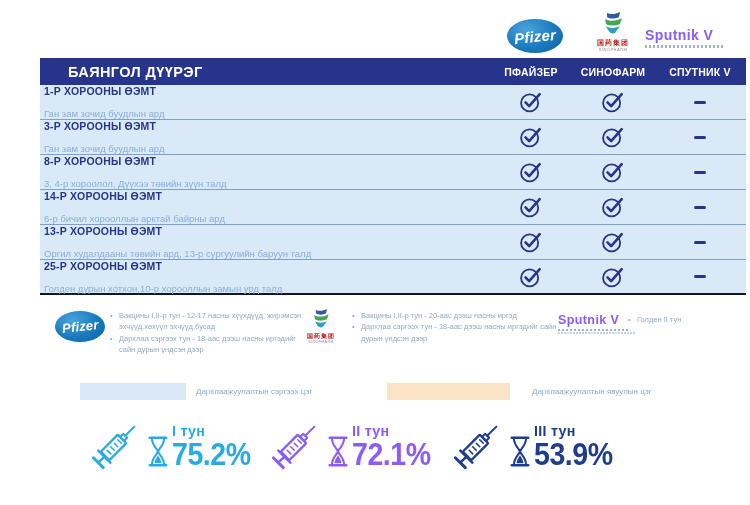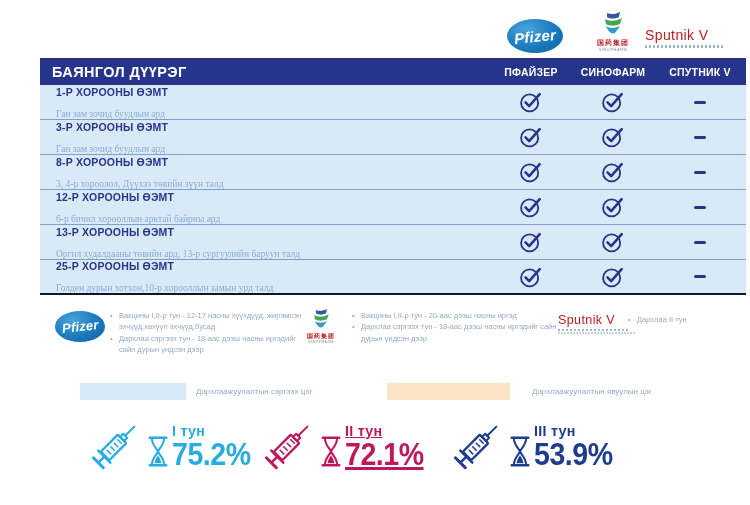--- a/index.html
+++ b/index.html
@@ -11,40 +11,40 @@
     position:absolute; display:flex; align-items:center; justify-content:center;
     background:radial-gradient(ellipse at 35% 30%, #4aa3dc 0%, #1a79bd 55%, #0e62a0 100%);
     border-radius:50%;
   }
   .pfizer-oval span { color:#fff; font-style:italic; font-weight:bold; letter-spacing:.2px; transform:rotate(-6deg); }
   .logo-pfizer-top { left:507px; top:19px; width:56px; height:34px; }
   .logo-pfizer-top span { font-size:15px; }
   .sino-top { position:absolute; left:589px; top:11px; width:48px; text-align:center; }
   .sino-cn { font-size:7px; color:#c01920; font-weight:bold; letter-spacing:1px; line-height:1.1; }
   .sino-en { font-size:4px; color:#8a8a8a; letter-spacing:.5px; }
-  .sputnik-wordmark { color:#b91c1c; font-weight:normal; letter-spacing:.4px; }
+  .sputnik-wordmark { color:#8b5cf6; font-weight:bold; letter-spacing:.4px; }
   .sputnik-top { position:absolute; left:645px; top:27px; width:86px; }
   .sputnik-top .sputnik-wordmark { font-size:14px; }
   .tagline { margin-top:2px; height:3px; width:78px;
     background:repeating-linear-gradient(90deg,#9db3cc 0 2px, transparent 2px 4px); }
   .tagline2 { margin-top:1px; height:2px; width:78px;
     background:repeating-linear-gradient(90deg,#c3d2e2 0 2px, transparent 2px 3px); }
 
   
   .vax-table { position:absolute; left:40px; top:58px; width:706px; }
   .thead { display:flex; align-items:center; height:27px; background:#27348B; color:#fff; }
-  .thead .district { flex:1; padding-left:12px; font-size:14.5px; font-weight:bold; letter-spacing:.4px; }
+  .thead .district { flex:1; padding-left:28px; font-size:14.5px; font-weight:bold; letter-spacing:.4px; }
   .col { width:82px; text-align:center; }
   .col.last { width:92px; }
   .thead .col { font-size:10.5px; font-weight:bold; letter-spacing:.2px; }
   .trow { display:flex; align-items:center; height:35px; background:#D9E9F7; border-bottom:1px solid #7FA0C8; }
   .trow:last-child { border-bottom:2px solid #0f172a; }
-  .trow .info { flex:1; padding-left:16px; }
+  .trow .info { flex:1; padding-left:4px; }
   .row-title { font-size:10.5px; font-weight:bold; color:#27348B; letter-spacing:.2px; }
-  .row-sub { font-size:9.5px; color:#88AFD6; margin-top:11px;font-family:Liberation Serif, serif; }
+  .row-sub { font-size:9.5px; color:#88AFD6; margin-top:11px; }
   .cell { display:flex; align-items:center; justify-content:center; }
   .check-icon svg { display:block; }
   .dash { width:12px; height:3px; background:#27348B; border-radius:1.5px; }
 
   
   .legend-block { position:absolute; top:305px; }
   .logo-pfizer-legend { left:55px; top:311px; width:50px; height:31px; }
   .logo-pfizer-legend span { font-size:13px; }
   .bullets { font-size:7.5px; color:#95AABF; line-height:1.5; }
   .bullet { display:flex; }
@@ -63,21 +63,21 @@
   .swatch { position:absolute; height:17px; }
   .swatch-blue { left:80px; top:383px; width:106px; background:#D9E9F7; }
   .swatch-orange { left:387px; top:383px; width:123px; background:#FAE4C5; }
   .swatch-label { position:absolute; font-size:8px; color:#95AABF; top:387px; }
   .swatch-label.one { left:196px; }
   .swatch-label.two { left:532px; }
 
   
   .stat { position:absolute; top:414px; display:flex; align-items:flex-start; }
   .stat-1 { left:86px; color:#29ABE2; }
-  .stat-2 { left:259px; color:#be185d;text-decoration:underline; }
+  .stat-2 { left:266px; color:#8b5cf6; }
   .stat-3 { left:448px; color:#1E3D8F; }
   .syringe { width:60px; height:62px; }
   .hourglass { width:20px; height:31px; margin:22px 4px 0 2px; }
   .stat-text { margin-top:8px; }
   .stat-label { font-size:15px; font-weight:bold; letter-spacing:.3px; transform:scaleX(.95); transform-origin:left; }
   .stat-value { font-size:31px; font-weight:bold; letter-spacing:-.5px; line-height:1.05; transform:scaleX(.92); transform-origin:left; }
 </style>
 </head>
 <body>
 
@@ -183,21 +183,21 @@
             </svg>
           </span>
         </div>
       <div class="cell col last">
           <span class="dash"></span>
         </div>
     </div>
 
     <div class="trow">
       <div class="info">
-        <div class="row-title">12-Р ХОРООНЫ ӨЭМТ</div>
+        <div class="row-title">14-Р ХОРООНЫ ӨЭМТ</div>
         <div class="row-sub">6-р бичил хорооллын арктай байрны ард</div>
       </div>
       <div class="cell col">
           <span class="check-icon">
             <svg width="22" height="22" viewBox="0 0 24 24" fill="none">
               <circle cx="10.5" cy="13" r="9.3" stroke="#27348B" stroke-width="2"></circle>
               <path d="M6 12.5 L10 16.5 L21.5 3.5" stroke="#27348B" stroke-width="2.8" stroke-linecap="round" stroke-linejoin="round"></path>
             </svg>
           </span>
         </div>
@@ -302,21 +302,21 @@
   </div>
 
   <div class="sputnik-legend legend-block">
     <div class="sputnik-wordmark">Sputnik V</div>
     <div class="tagline"></div>
     <div class="tagline2"></div>
   </div>
   <div class="bullets sputnik-bullets legend-block">
     <div class="bullet">
         <span class="dot">•</span>
-        <span>Дархлаа II тун</span>
+        <span>Голден II тун</span>
       </div>
   </div>
 
   <div class="swatch swatch-blue"></div>
   <div class="swatch-label one">Дархлаажуулалтын сэргээх цэг</div>
   <div class="swatch swatch-orange"></div>
   <div class="swatch-label two">Дархлаажуулалтын явуулын цэг</div>
 
   <div class="stat stat-1">
     <svg class="syringe" viewBox="0 0 60 60" fill="none" stroke="currentColor">

